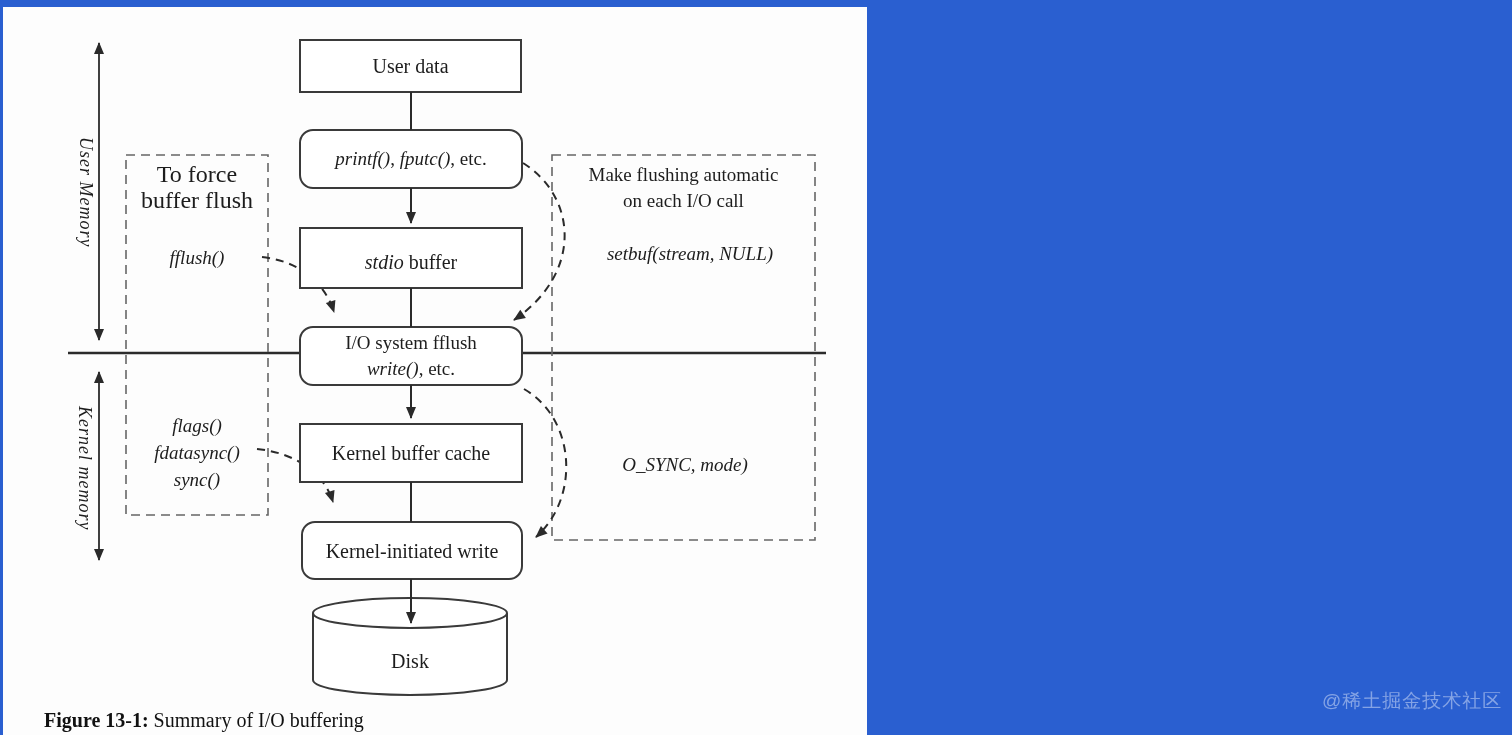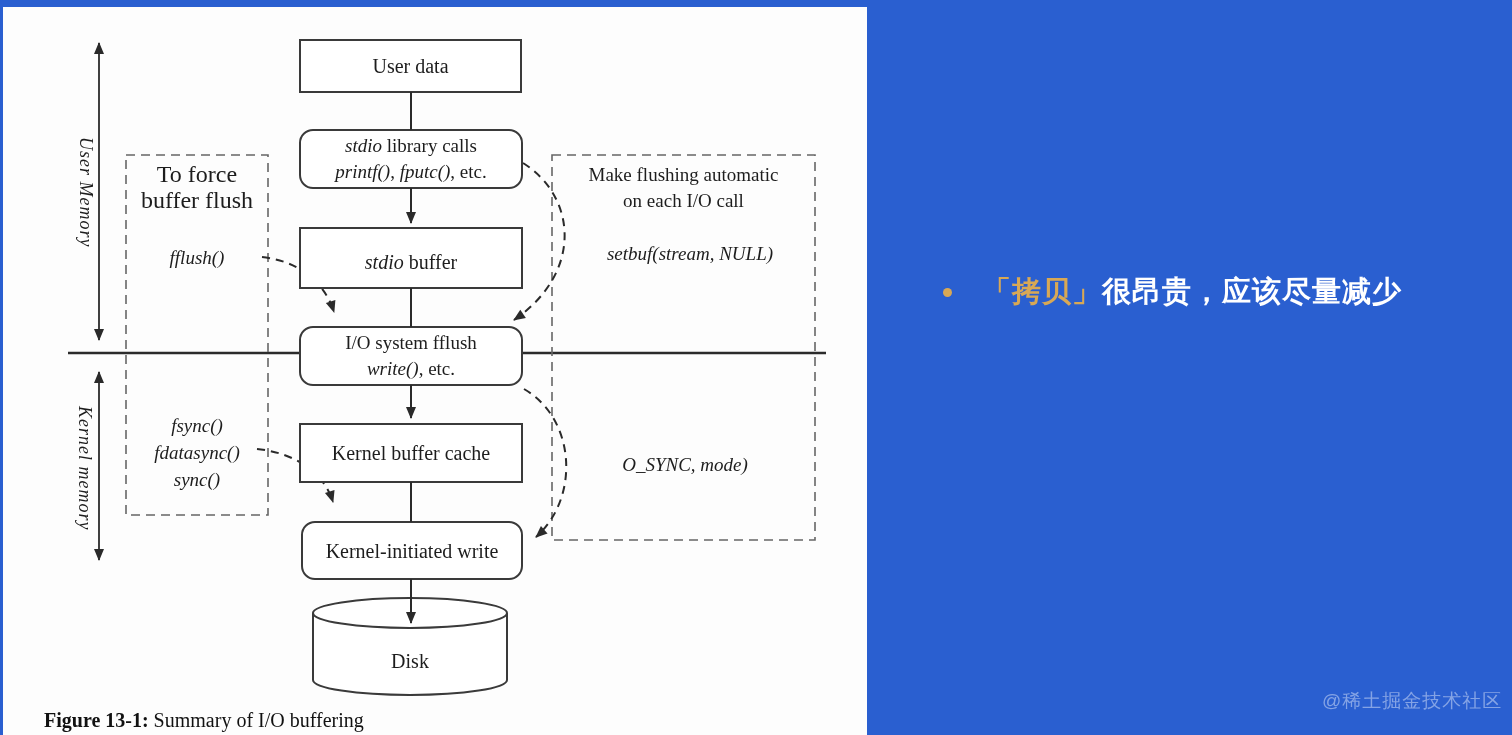--- a/index.html
+++ b/index.html
@@ -97,21 +97,20 @@
   <path d="M313,613 L313,680 A97,15 0 0 0 507,680 L507,613" fill="#fff" stroke="#3a3a3a" stroke-width="2"></path>
   <ellipse cx="410" cy="613" rx="97" ry="15" fill="#fff" stroke="#3a3a3a" stroke-width="2"></ellipse>
   <line x1="411" y1="579" x2="411" y2="623" stroke="#2a2a2a" stroke-width="2" marker-end="url(#arrE)"></line>
 </svg>
 
 <div class="dtext t-user-data">
   <span>User data</span>
 </div>
 
 <div class="dtext t-stdio-calls">
-  <span><i>stdio</i><span> library calls</span></span>
   <span><i>printf()</i><span>, </span><i>fputc()</i><span>, etc.</span></span>
 </div>
 
 <div class="dtext t-stdio-buf">
   <span><i>stdio</i><span> buffer</span></span>
 </div>
 
 <div class="dtext t-io">
   <span>I/O system fflush</span>
   <span><i>write()</i><span>, etc.</span></span>
@@ -132,21 +131,21 @@
 <div class="dtext t-lnote-title">
   <span>To force</span>
   <span>buffer flush</span>
 </div>
 
 <div class="dtext t-fflush">
   <span>fflush()</span>
 </div>
 
 <div class="dtext t-fsyncs">
-  <span>fsync()</span>
+  <span>flags()</span>
   <span>fdatasync()</span>
   <span>sync()</span>
 </div>
 
 <div class="dtext t-rnote-title">
   <span>Make flushing automatic</span>
   <span>on each I/O call</span>
 </div>
 
 <div class="dtext t-setbuf">
@@ -158,19 +157,15 @@
 </div>
 
 <div class="t-vaxis t-usermem">User Memory</div>
 <div class="t-vaxis t-kernmem">Kernel memory</div>
 
 <div class="caption">
   <span class="cap-b">Figure 13-1:</span><span> Summary of I/O buffering</span>
 </div>
 
 <ul class="bullets">
-  <li>
-    <span class="dot dot-gold"></span>
-    <span class="hl">「拷贝」</span><span>很昂贵，应该尽量减少</span>
-  </li>
 </ul>
 
 <div class="watermark">@稀土掘金技术社区</div>
 
 </body></html>

